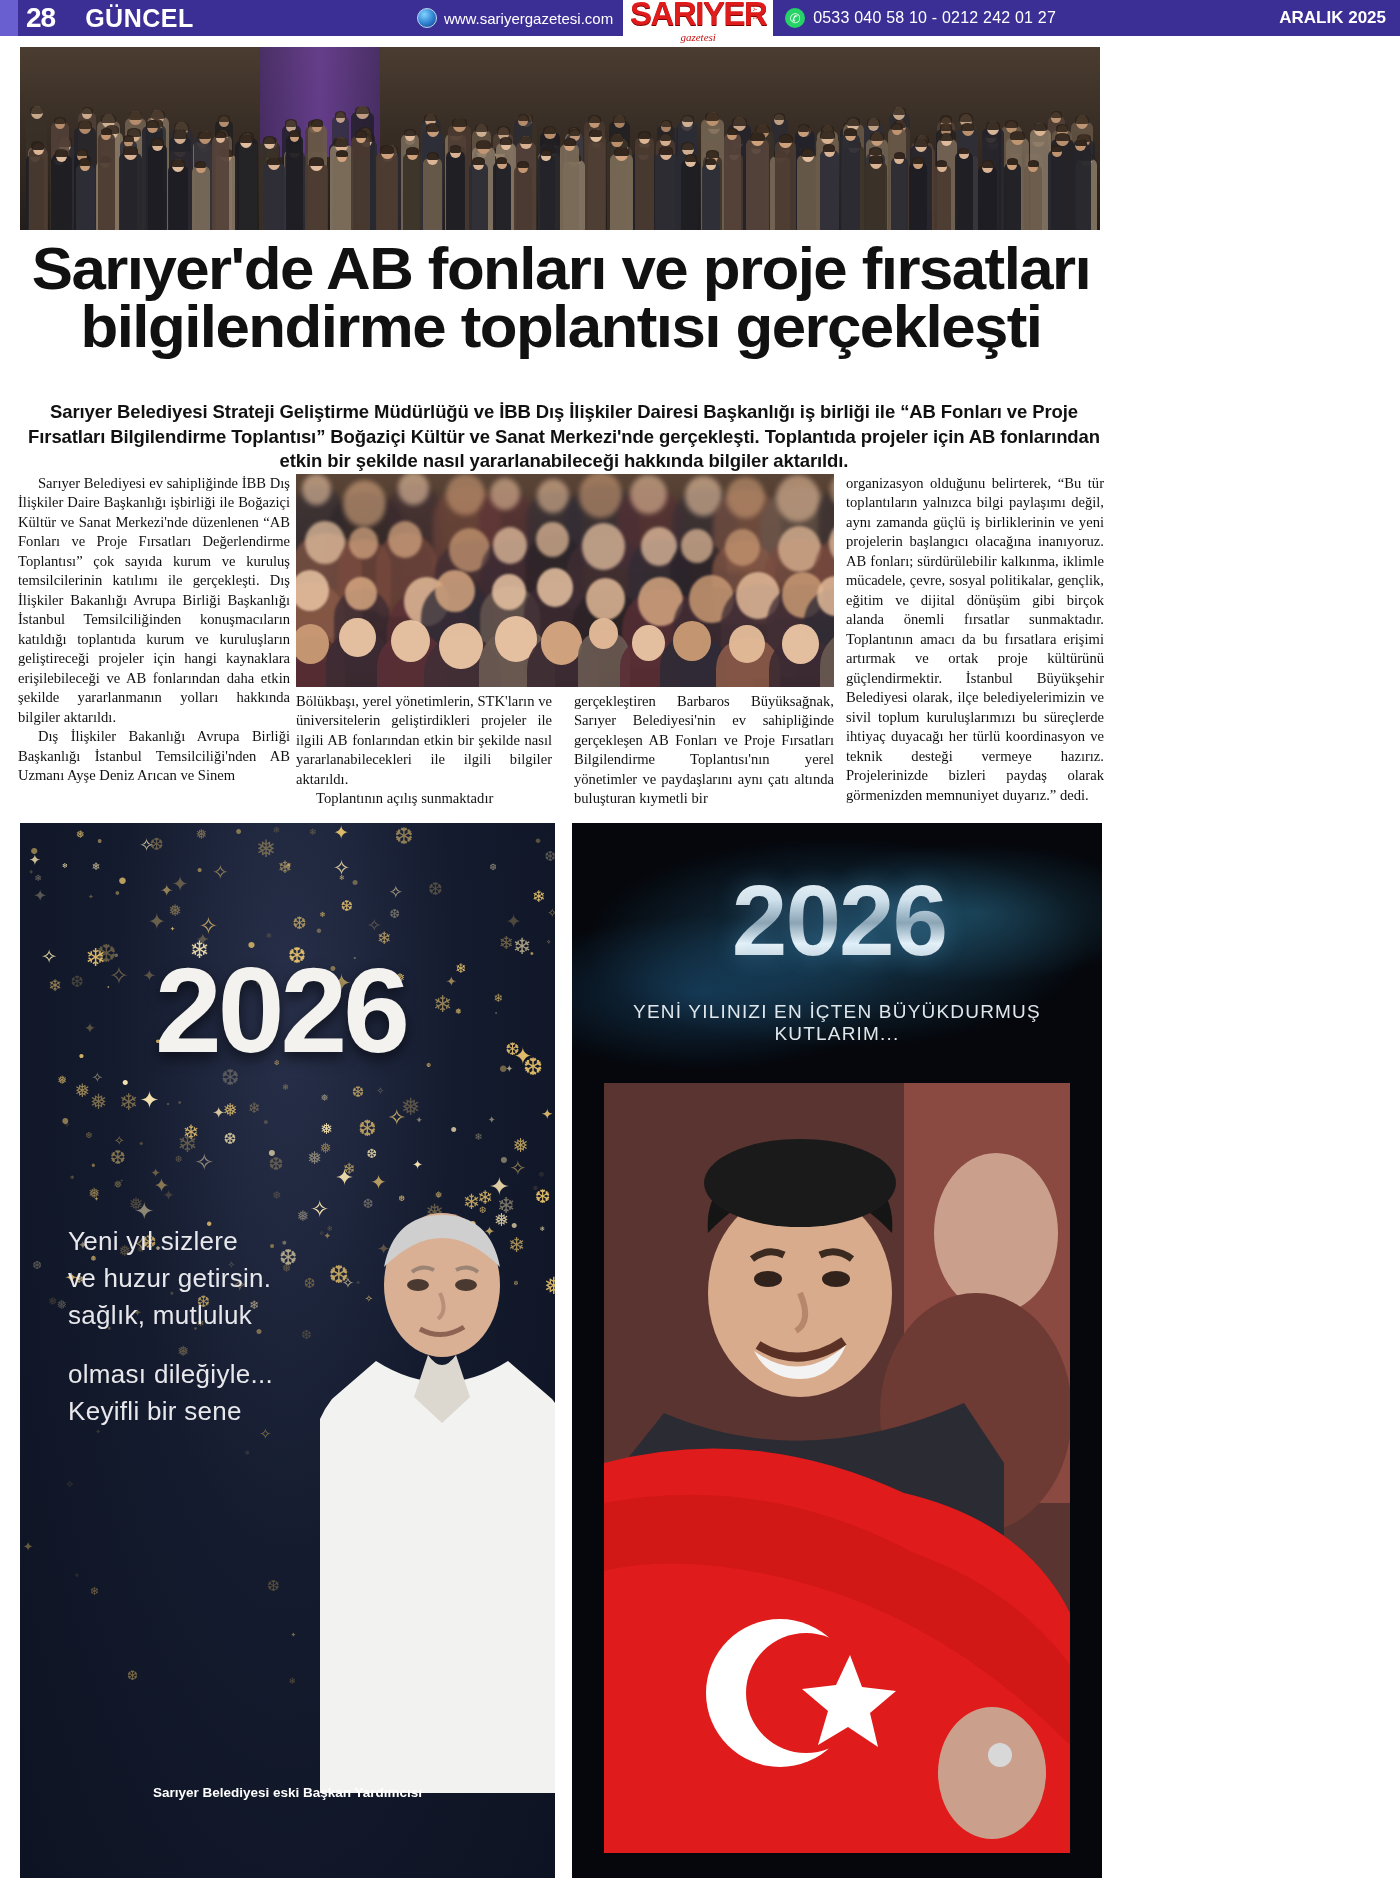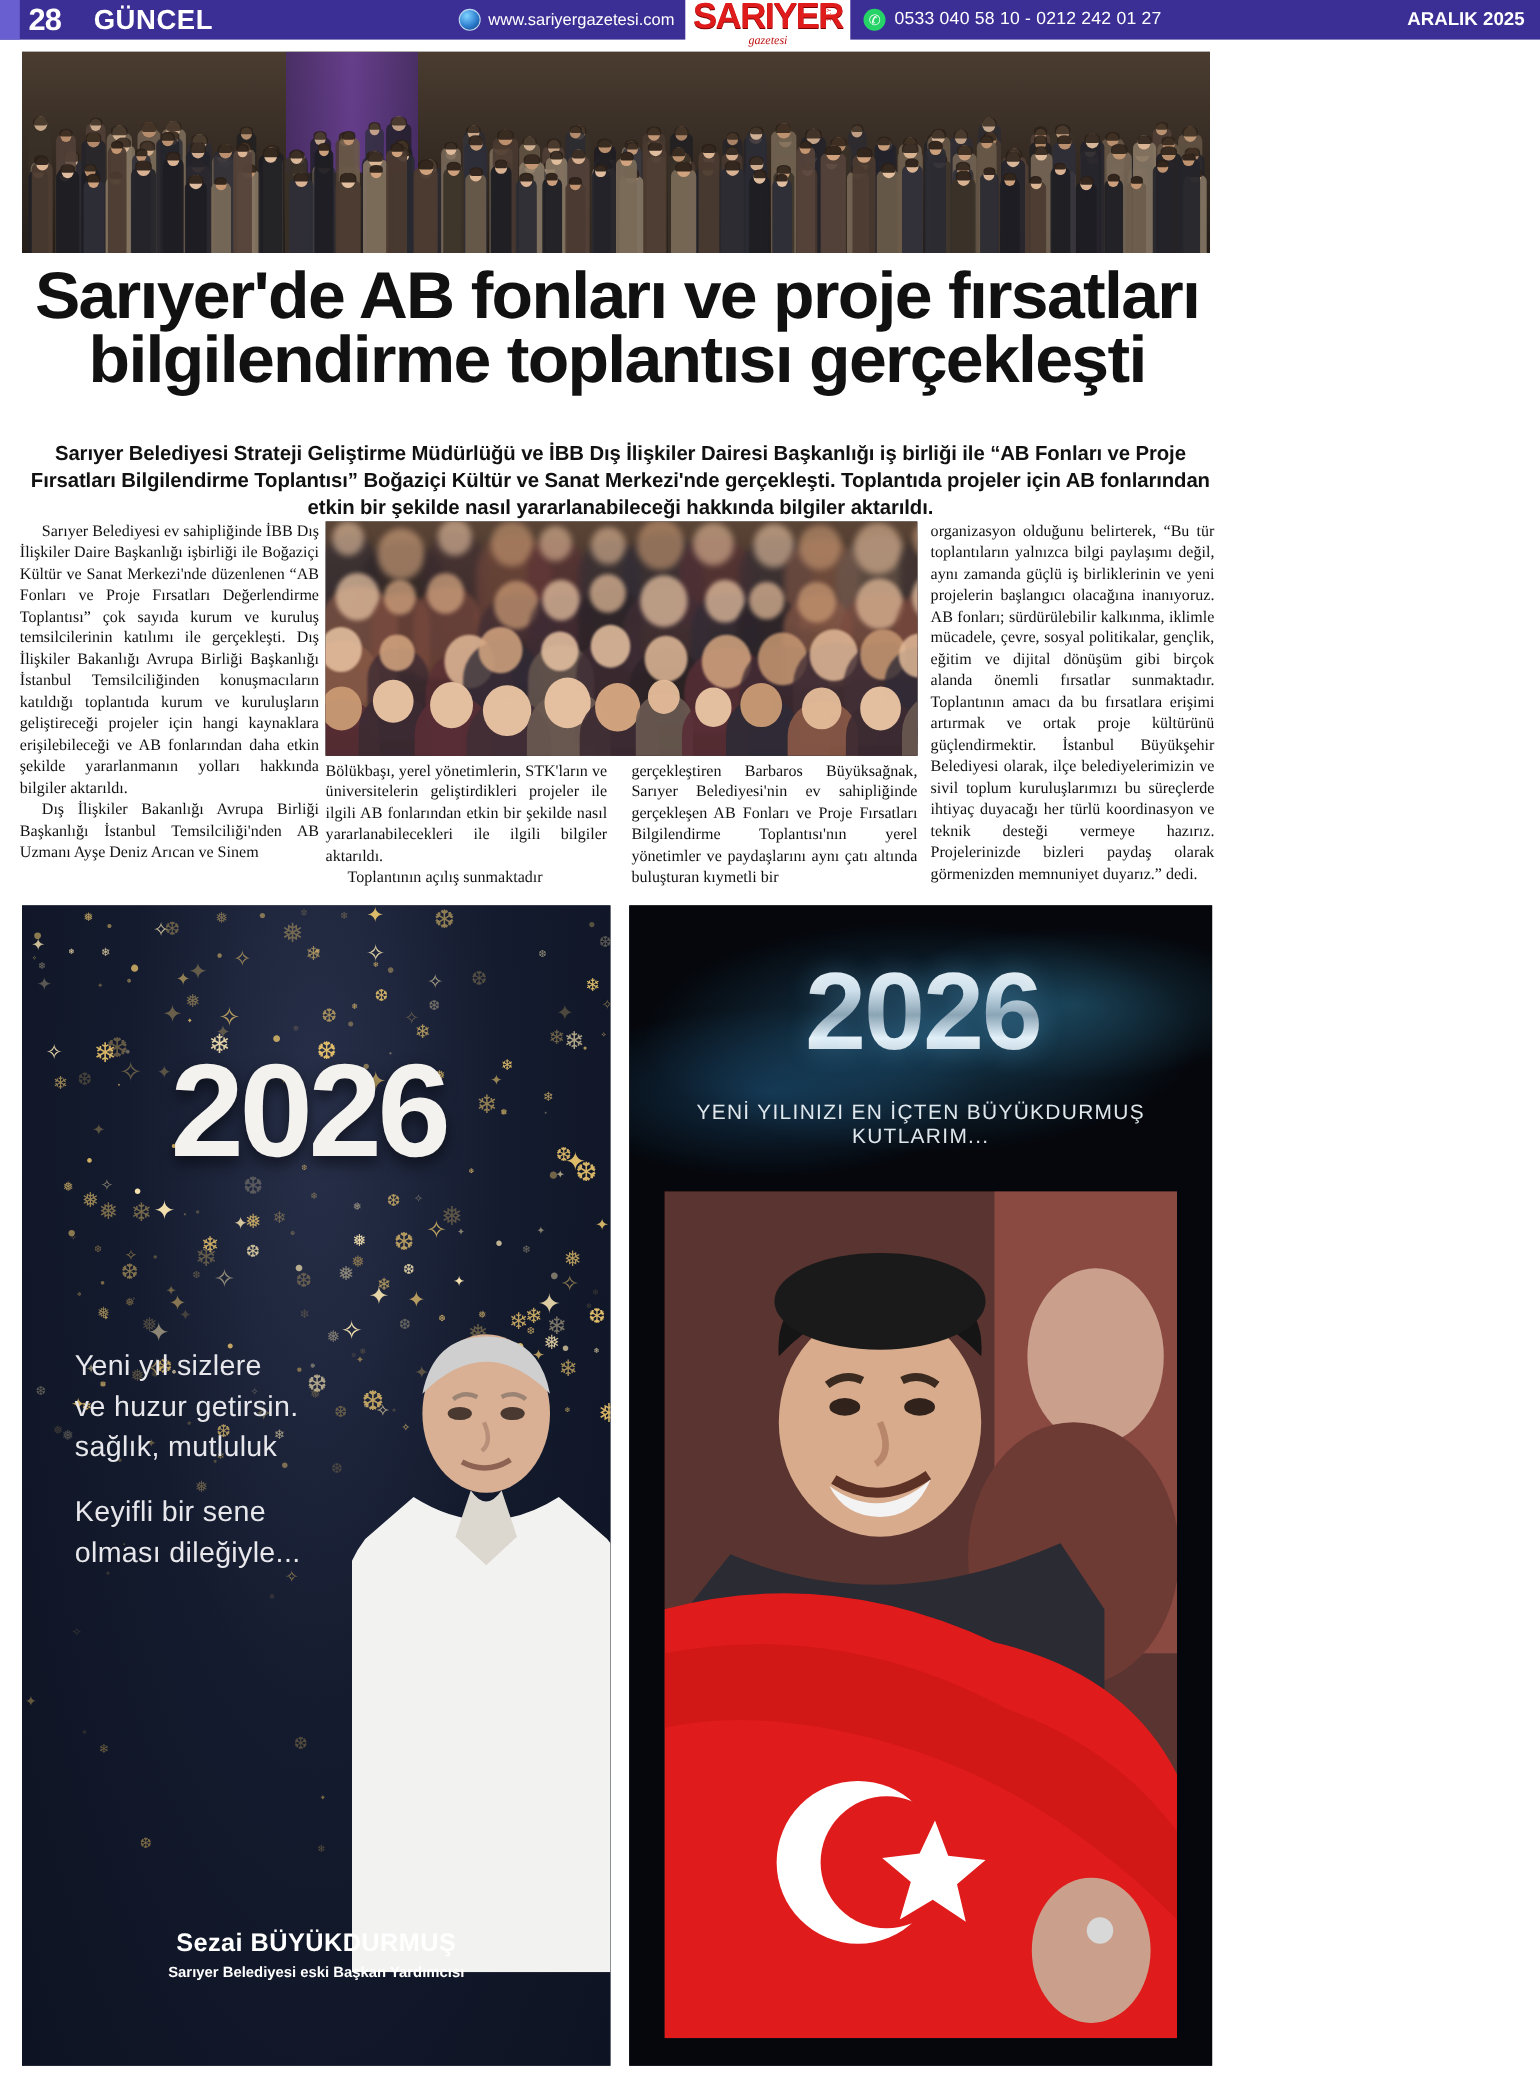--- a/index.html
+++ b/index.html
@@ -1168,38 +1168,37 @@
       <span class="flake" style="left:113.11237350691044px;top:484.4176689024971px;font-size:10.506217583199032px;opacity:0.396031949029566;color:#d9b35e;">✦</span>
     </div>
   <div class="year-2026">2026</div>
 
   <div class="greet">
     <div>Yeni yıl sizlere</div>
     <div>ve huzur getirsin.</div>
     <div>sağlık, mutluluk</div>
   </div>
   <div class="greet2">
+    <div>olması dileğiyle...</div>
     <div>Keyifli bir sene</div>
-    <div>olması dileğiyle...</div>
   </div>
 
   <svg class="man-photo" viewBox="0 0 235 600" preserveAspectRatio="none">
     <ellipse cx="122" cy="92" rx="58" ry="72" fill="#d9b094"></ellipse>
     <path d="M64 74 q58 -58 116 0 q-10 -52 -58 -52 q-48 0 -58 52z" fill="#cfcfcf"></path>
     <ellipse cx="98" cy="92" rx="11" ry="6" fill="#4a3930"></ellipse>
     <ellipse cx="146" cy="92" rx="11" ry="6" fill="#4a3930"></ellipse>
     <path d="M92 79 q10 -8 22 -2" stroke="#9c8474" stroke-width="4" fill="none"></path>
     <path d="M136 77 q12 -6 22 2" stroke="#9c8474" stroke-width="4" fill="none"></path>
     <path d="M120 100 q8 18 -2 26" stroke="#b8907a" stroke-width="4" fill="none"></path>
     <path d="M100 136 q22 12 44 -2" stroke="#8d6453" stroke-width="5" fill="none"></path>
     <path d="M56 168 q66 42 132 0 l44 38 q22 28 22 72 v322 h-264 v-322 q0 -44 22 -72z" fill="#f2f2f0"></path>
     <path d="M108 162 q14 20 28 0 l14 42 -28 26 -28 -26z" fill="#dcd8cf"></path>
   </svg>
 
-  <div class="signame">Sezai BÜYÜKDURMUŞ</div>
   <div class="sigtitle">Sarıyer Belediyesi eski Başkan Yardımcısı</div>
 </div>
 
 <div class="ad-right">
   <div class="smoke"></div>
   <div class="year-2026b">2026</div>
   <div class="wish">YENİ YILINIZI EN İÇTEN BÜYÜKDURMUŞ KUTLARIM...</div>
 
   <div class="flag-photo">
     <svg viewBox="0 0 466 770" preserveAspectRatio="none" style="width:100%;height:100%;display:block;">

